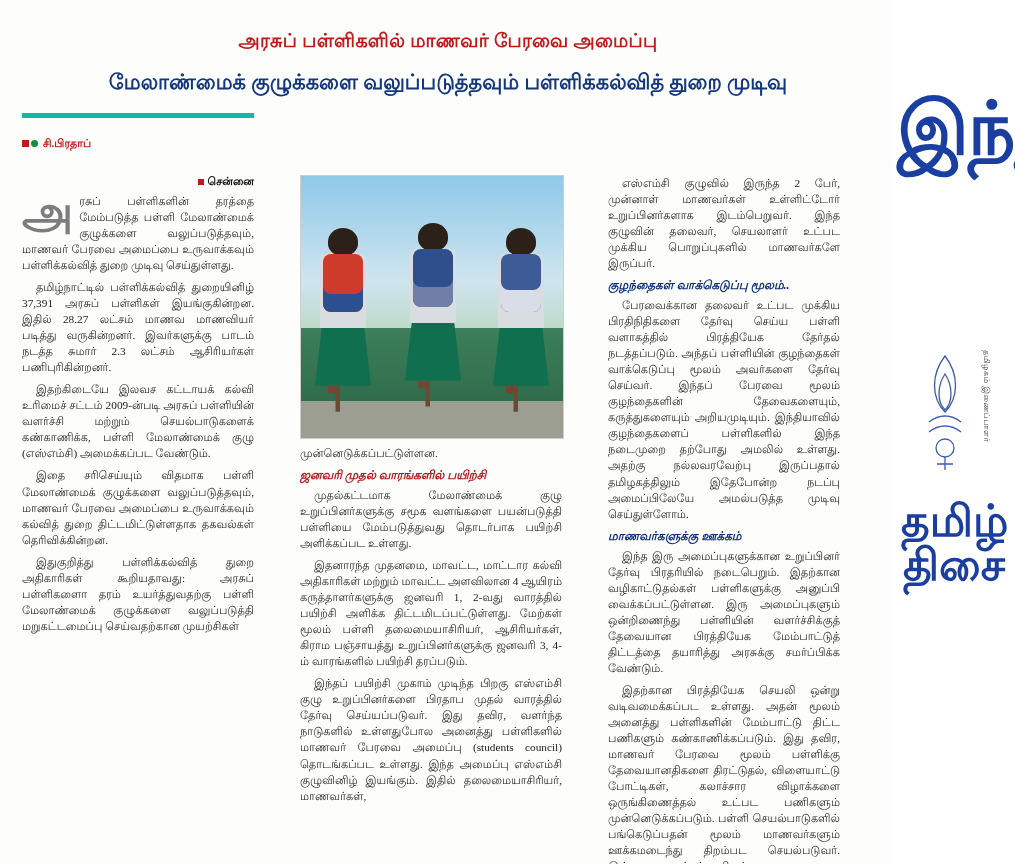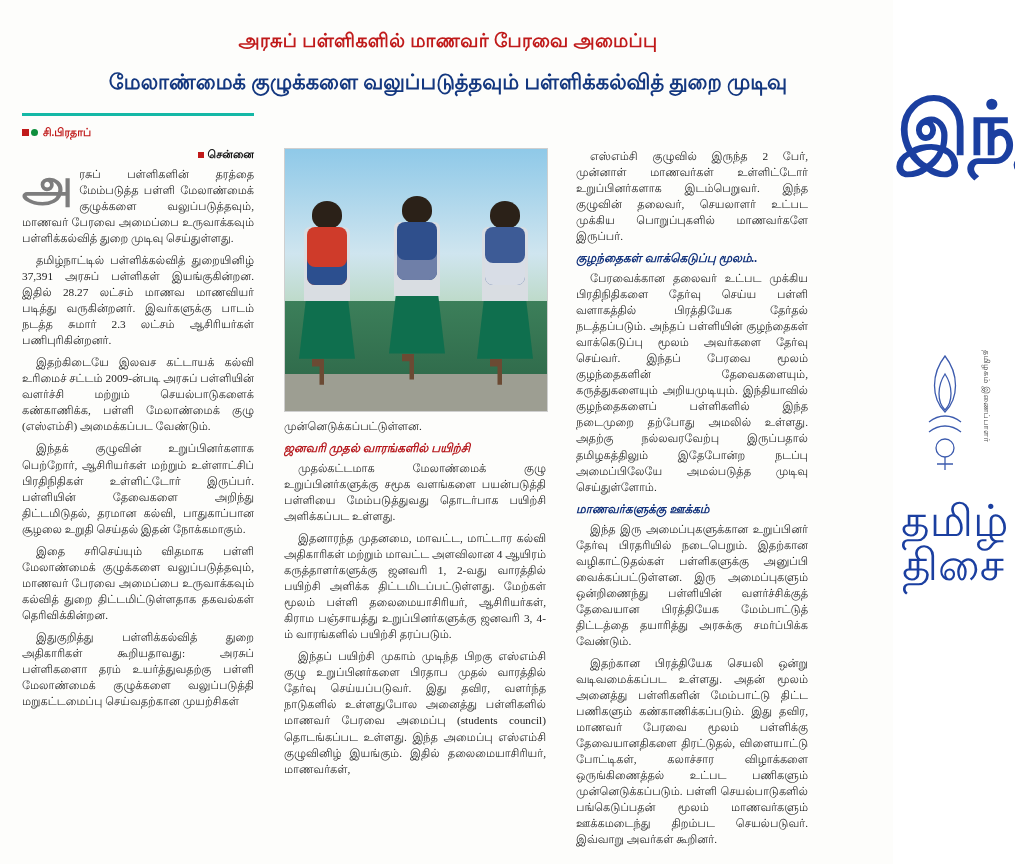--- a/index.html
+++ b/index.html
@@ -39,25 +39,25 @@
     line-height: 0.92;
     font-weight: bold;
     color: #1b3fa0;
     letter-spacing: -1px;
   }
   .logo-small {
     position: absolute;
     top: 500px;
     right: 10px;
     width: 104px;
-    text-align: center;
+    text-align: right;
     font-family: "Liberation Serif", serif;
     font-size: 44px;
     line-height: 1.0;
-    font-weight: normal;
+    font-weight: bold;
     color: #1b3fa0;
   }
   .logo-tag {
     position: absolute;
     top: 350px;
     right: 24px;
     width: 18px;
     font-size: 8px;
     line-height: 1.15;
     color: #444;
@@ -97,22 +97,22 @@
     font-family: "Liberation Serif", serif;
     font-weight: bold;
     font-size: 21px;
     line-height: 1.38;
     margin-top: 14px;
     padding: 0 18px;
   }
   .byline-row {
     margin-top: 16px;
     width: 232px;
-    border-top: 3px solid #14b8a6;
-    padding-top: 10px;
+    border-top: 5px solid #14b8a6;
+    padding-top: 19px;
     display: flex;
     align-items: center;
     gap: 5px;
   }
   .byline-bullets {
     display: inline-flex;
     gap: 2px;
     align-items: center;
   }
   .bx {
@@ -120,24 +120,24 @@
   }
   .bx.green { background: #0f8f3d; border-radius: 50%; }
   .byline {
     color: #c01a1a;
     font-size: 11px;
     font-weight: bold;
     font-family: "Liberation Serif", serif;
   }
   .cols {
     position: relative;
-    margin-top: 8px;
+    margin-top: 24px;
     display: grid;
     grid-template-columns: 232px 262px 232px;
-    column-gap: 30px;
+    column-gap: 46px;
     height: 660px;
   }
   .col { position: relative; }
   .dateline {
     text-align: right;
     font-size: 11px;
     font-weight: bold;
     color: #111;
     font-family: "Liberation Serif", serif;
     margin-bottom: 4px;
@@ -266,21 +266,20 @@
 
     <div class="cols">
 
       <div class="col">
         <div class="dateline">
           <span class="dot"></span><span>சென்னை</span>
         </div>
         <p class="body noindent"><span class="dropcap">அ</span><span>ரசுப் பள்ளிகளின் தரத்தை மேம்படுத்த பள்ளி மேலாண்மைக் குழுக்களை வலுப்படுத்தவும், மாணவர் பேரவை அமைப்பை உருவாக்கவும் பள்ளிக்கல்வித் துறை முடிவு செய்துள்ளது.</span></p>
         <p class="body">தமிழ்நாட்டில் பள்ளிக்கல்வித் துறையினிழ் 37,391 அரசுப் பள்ளிகள் இயங்குகின்றன. இதில் 28.27 லட்சம் மாணவ மாணவியர் படித்து வருகின்றனர். இவர்களுக்கு பாடம் நடத்த சுமார் 2.3 லட்சம் ஆசிரியர்கள் பணிபுரிகின்றனர்.</p>
         <p class="body">இதற்கிடையே இலவச கட்டாயக் கல்வி உரிமைச் சட்டம் 2009-ன்படி அரசுப் பள்ளியின் வளர்ச்சி மற்றும் செயல்பாடுகளைக் கண்காணிக்க, பள்ளி மேலாண்மைக் குழு (எஸ்எம்சி) அமைக்கப்பட வேண்டும்.</p>
-        <p class="body">இந்தக் குழுவின் உறுப்பினர்களாக பெற்றோர், ஆசிரியர்கள் மற்றும் உள்ளாட்சிப் பிரதிநிதிகள் உள்ளிட்டோர் இருப்பர். பள்ளியின் தேவைகளை அறிந்து திட்டமிடுதல், தரமான கல்வி, பாதுகாப்பான சூழலை உறுதி செய்தல் இதன் நோக்கமாகும்.</p>
         <p class="body">இதை சரிசெய்யும் விதமாக பள்ளி மேலாண்மைக் குழுக்களை வலுப்படுத்தவும், மாணவர் பேரவை அமைப்பை உருவாக்கவும் கல்வித் துறை திட்டமிட்டுள்ளதாக தகவல்கள் தெரிவிக்கின்றன.</p>
         <p class="body">இதுகுறித்து பள்ளிக்கல்வித் துறை அதிகாரிகள் கூறியதாவது: அரசுப் பள்ளிகளைா தரம் உயர்த்துவதற்கு பள்ளி மேலாண்மைக் குழுக்களை வலுப்படுத்தி மறுகட்டமைப்பு செய்வதற்கான முயற்சிகள்</p>
         <p class="body"></p>
       </div>
 
       <div class="col">
         <div class="photo">
           <div class="ground"></div>
           <div class="path"></div>
           <div class="kid k1">

